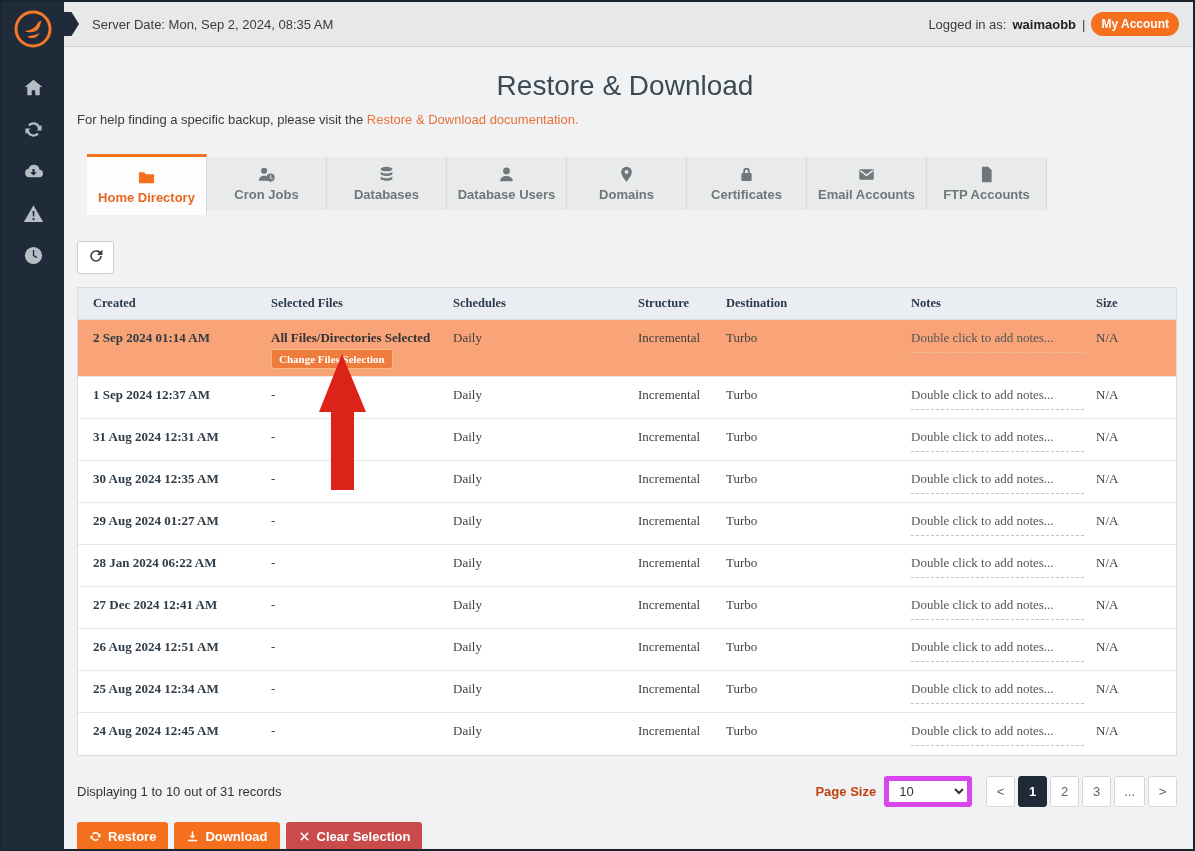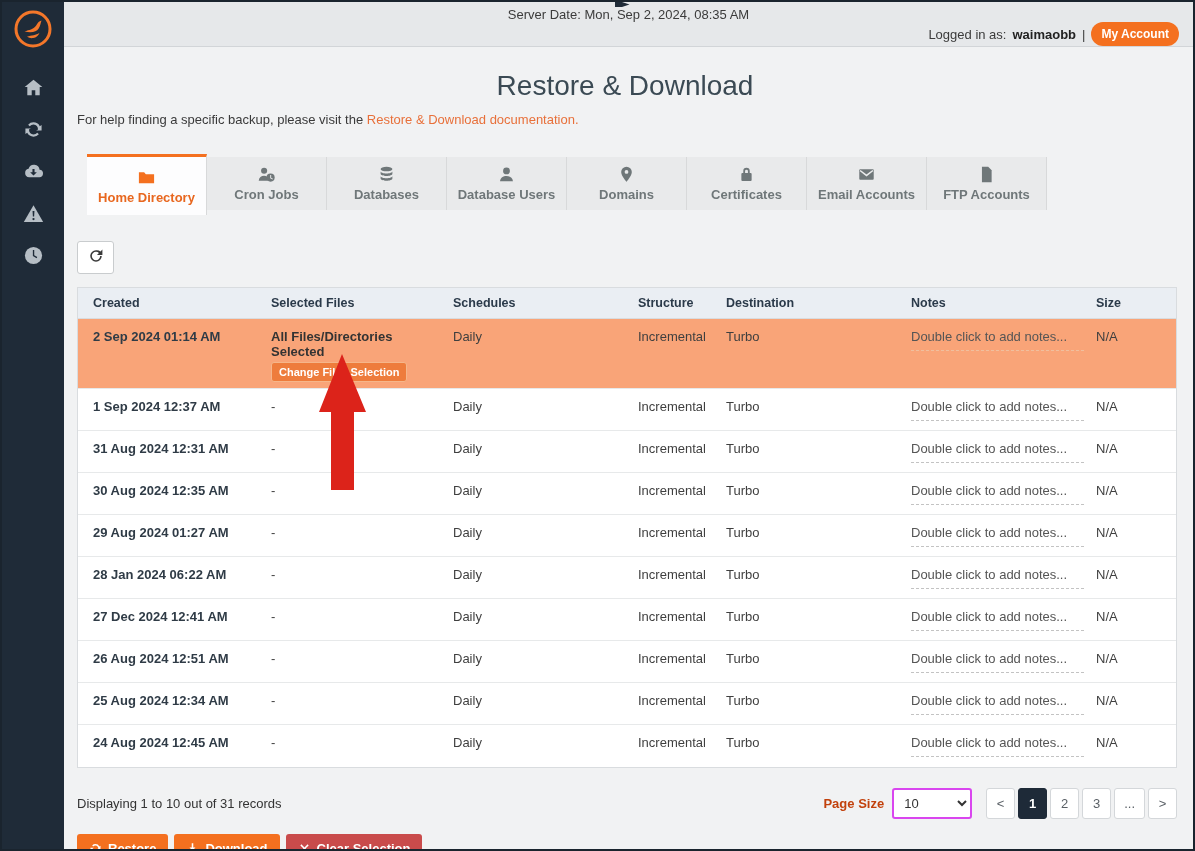--- a/index.html
+++ b/index.html
@@ -14,21 +14,21 @@
   .sidebar{position:absolute; left:0; top:0; bottom:0; width:62px; background:var(--sidebar-navy);
     display:flex; flex-direction:column; align-items:center; z-index:10;}
   .logo{margin-top:7px; width:40px; height:40px; cursor:pointer;}
   .logo svg{width:40px; height:40px; display:block;}
   .side-nav{margin-top:26px; display:flex; flex-direction:column; align-items:center;}
   .nav-item{height:24px; margin-bottom:18px; cursor:pointer; display:flex; align-items:center; justify-content:center;}
   .nav-item svg{width:21px; height:21px; fill:#b6bec5; display:block;}
   .nav-item svg .navcut{fill:var(--sidebar-navy);}
   
   .topbar{margin-left:62px; height:45px; background:#e6e8ea; border-bottom:1px solid #d2d5d8;
-    display:flex; align-items:center;flex-direction:column;}
+    display:flex; align-items:center;}
   .topbar-arrow{width:15px; height:24px; background:var(--sidebar-navy); margin-right:13px;
     clip-path:polygon(0 0,50% 0,100% 50%,50% 100%,0 100%);}
   .server-date{font-size:13px; color:#3b3b3b;}
   .topbar-right{margin-left:auto; margin-right:14px; display:flex; align-items:center; gap:6px;
     font-size:13px; color:#3b3b3b;}
   .username{font-weight:bold; color:#222;}
   .my-account{background:var(--accent-orange); color:#fff; font-size:12px; font-weight:bold;
     border:none; border-radius:12px; padding:5px 10px; cursor:pointer; font-family:inherit;}
   
   main{margin-left:62px; padding:0 20px 0 13px;}
@@ -44,40 +44,40 @@
   .tab .tab-icon svg .cut{fill:#e9eaeb;} .tab .tab-icon svg .cutline{stroke:#e9eaeb; fill:none; stroke-width:1.6;}
   .tab.active{background:#fdfdfe; height:61px; margin-top:0; border-top:3px solid var(--accent-orange);
     color:#e8671f; z-index:2;}
   .tab.active .tab-icon svg{fill:var(--accent-orange);}
   
   .refresh-btn{margin-top:26px; width:37px; height:33px; background:#fff; border:1px solid #c9ccce;
     border-radius:3px; display:flex; align-items:center; justify-content:center; cursor:pointer;}
   .refresh-btn svg{width:16px; height:16px; fill:#3a3a3a;}
   
   .table-wrap{position:relative; margin-top:13px; width:1100px; background:#fff; border:1px solid #d9dcdf;}
-  table{width:100%; border-collapse:collapse; font-size:13px; table-layout:fixed;}
+  table{width:100%; border-collapse:collapse; font-size:13px; table-layout:fixed;font-family:Liberation Serif, serif;}
   thead th{background:#eaeef3; text-align:left; padding:8px 5px 8px 15px; font-size:12.5px;
     color:#2b3a4a; font-weight:bold; border-bottom:1px solid #d9dcdf;}
   tbody tr{border-top:1px solid #e7e9ea; height:42px; cursor:pointer;}
   tbody tr.selected{border-top:none; background:var(--selected-row); height:57px;}
   td{padding:10px 5px 6px 15px; vertical-align:top; color:#3f3f3f;}
   td.c-created{font-weight:bold; color:#2f3b46;}
   .selfiles-text{font-weight:bold; color:#333;}
   .change-btn{margin-top:3px; background:#ee7c3c; border:1px solid #f5b68a; color:#fff; font-size:11px;
     font-weight:bold; padding:3px 7px; border-radius:3px; cursor:pointer; font-family:inherit;}
   .notes{display:inline-block; min-width:173px; padding-bottom:6px; border-bottom:1px dashed #c3c3c3;
     color:#555; cursor:pointer;}
   tr.selected .notes{border-bottom-color:#f0bf9e;}
   .arrow-overlay{position:absolute; left:0; top:0; width:310px; height:210px; pointer-events:none; z-index:3;}
   .arrow-overlay polygon{fill:var(--arrow-red);}
   
   .footer-row{margin-top:20px; width:1100px; display:flex; align-items:center; font-size:13px; color:#333;}
   .pager{margin-left:auto; display:flex; align-items:center; gap:8px;}
   .ps-label{font-weight:bold; color:#c2410c;}
-  .page-size{width:80px; height:31px; border:2px solid #d946ef; border-radius:3px; background:#fff;
+  .page-size{width:88px; height:31px; border:5px solid #d946ef; border-radius:3px; background:#fff;
     font-size:13px; color:#333; padding:0 6px; font-family:inherit;}
   .pages{display:flex; gap:3px; margin-left:6px;}
   .page-btn{min-width:29px; height:31px; background:#fff; border:1px solid #d4d7da; border-radius:3px;
     font-size:13px; color:#5a6066; display:flex; align-items:center; justify-content:center;
     padding:0 9px; cursor:pointer; font-family:inherit;}
   .page-btn.active{background:var(--pagination-active); color:#fff; border-color:var(--pagination-active); font-weight:bold;}
   
   .actions{margin-top:15px; display:flex; gap:6px;}
   .btn{display:flex; align-items:center; gap:6px; border:none; border-radius:3px; color:#fff;
     font-size:13px; font-weight:bold; padding:7px 12px; cursor:pointer; font-family:inherit;}

